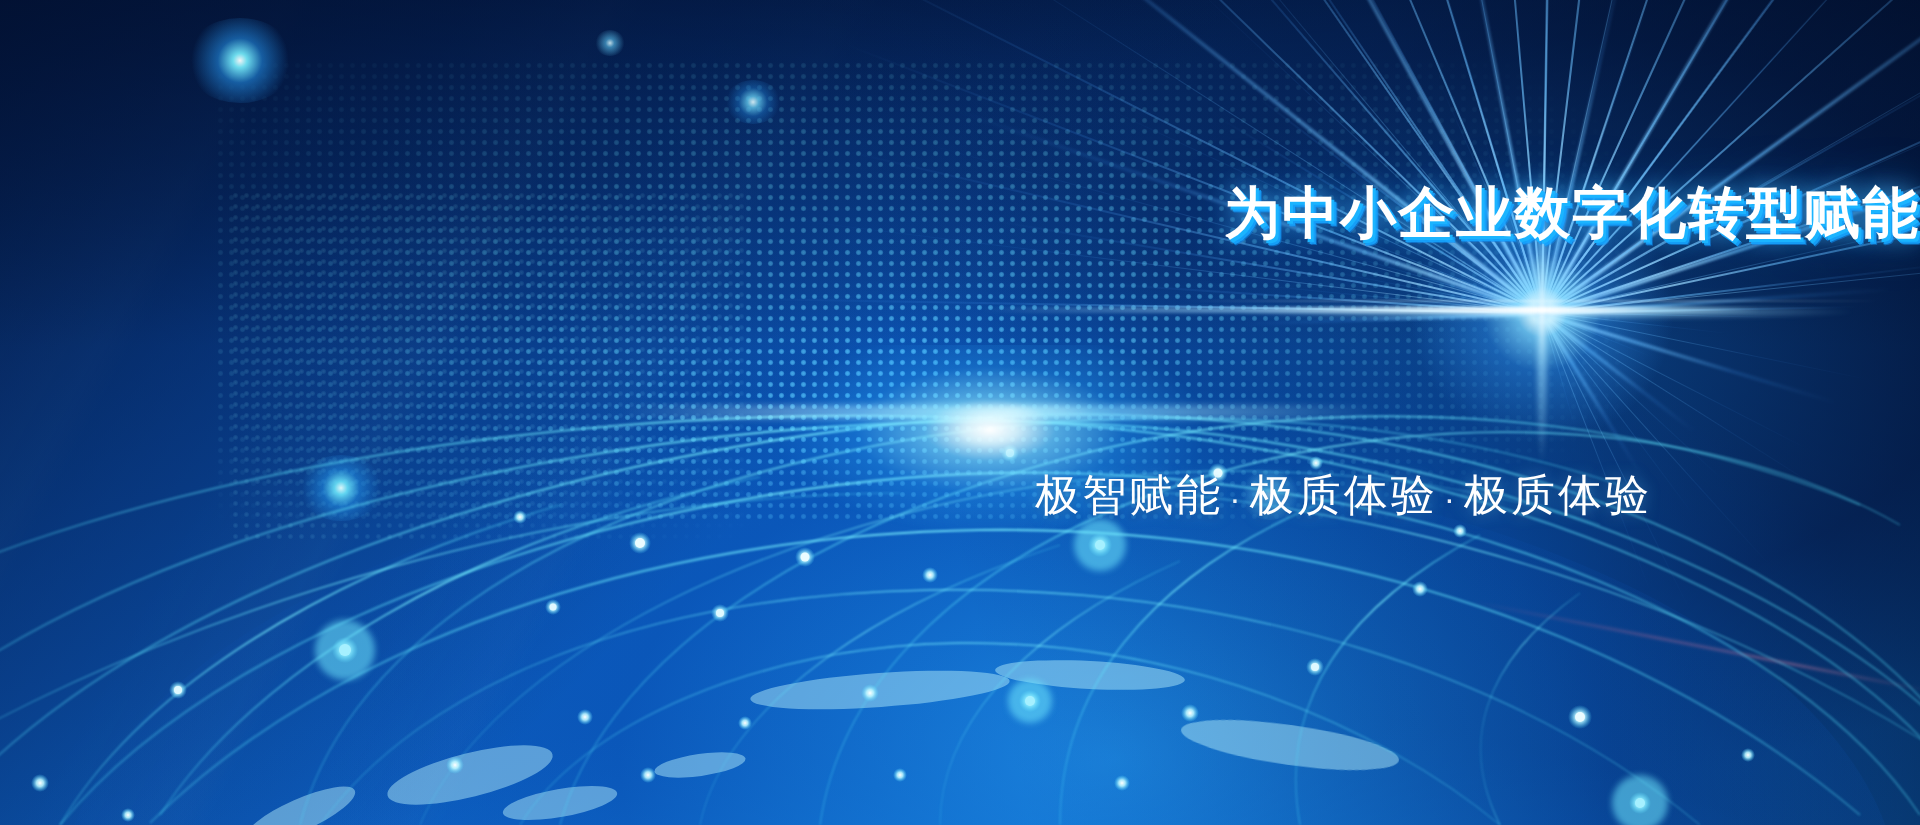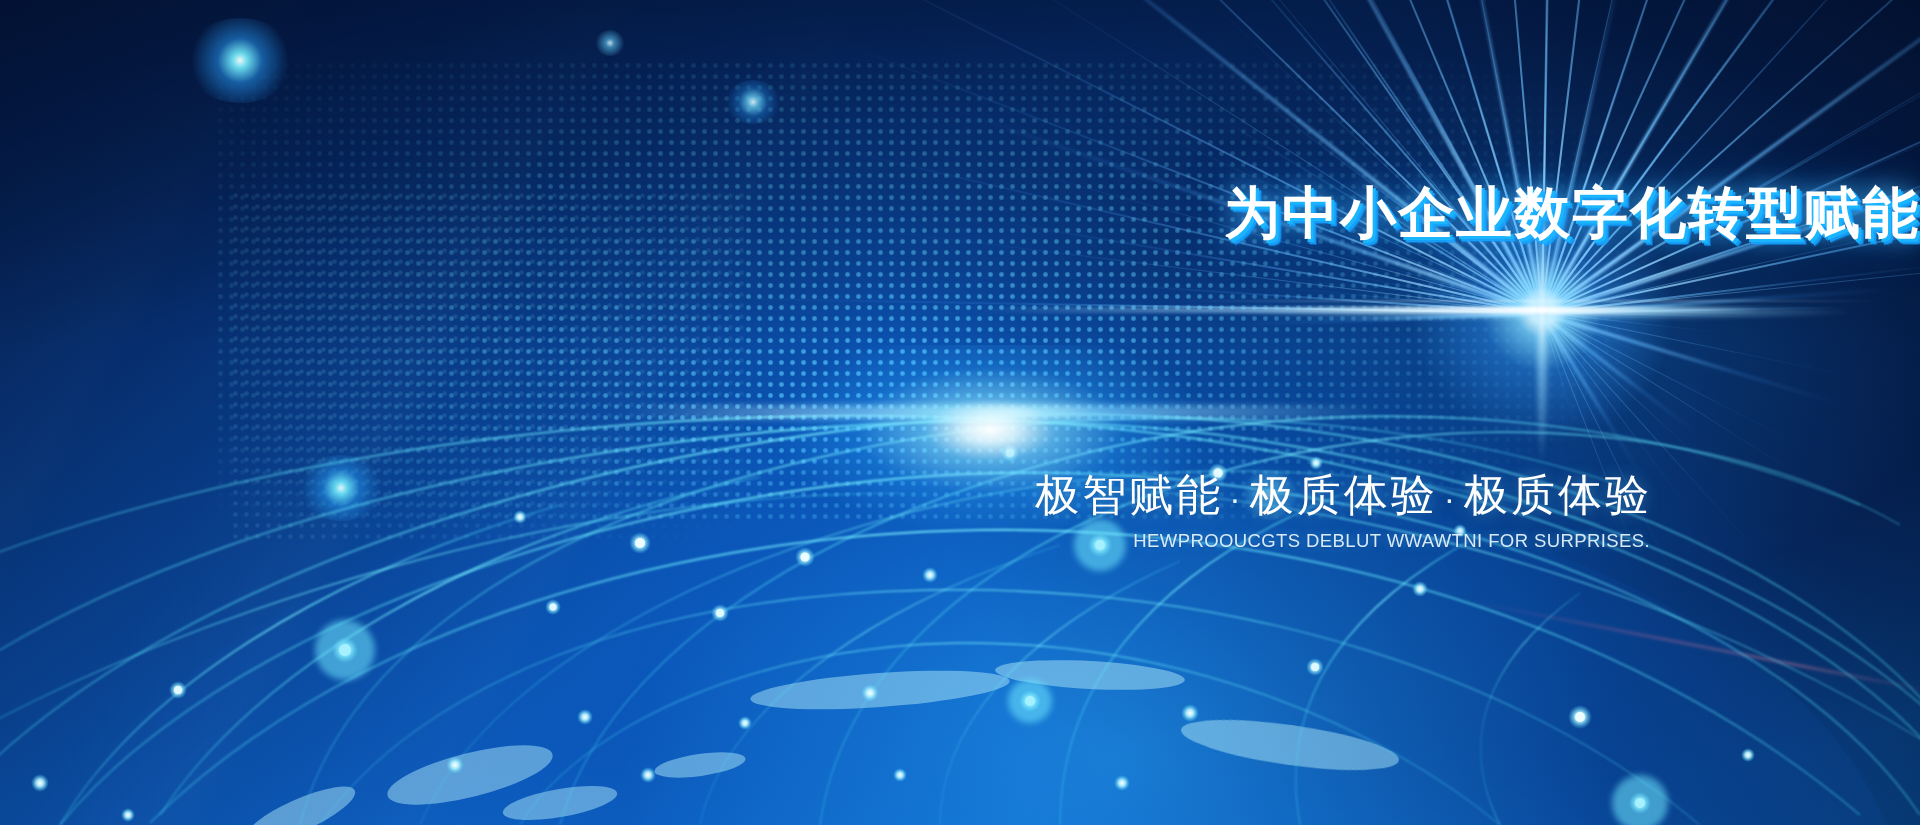--- a/index.html
+++ b/index.html
@@ -416,16 +416,15 @@
   </div>
 
   <div class="content">
     <div class="headline headline-1">为中小企业数字化转型赋能</div>
 
 
     <div class="tagline">
       <span>极智赋能</span><span class="sep">·</span><span>极质体验</span><span class="sep">·</span><span>极质体验</span>
     </div>
 
-    <div class="subtag">HEWPROOUCGTS DEBLUT WWAWTNI FOR SURPRISES.</div>
   </div>
 
 </div>
 
 </body></html>

